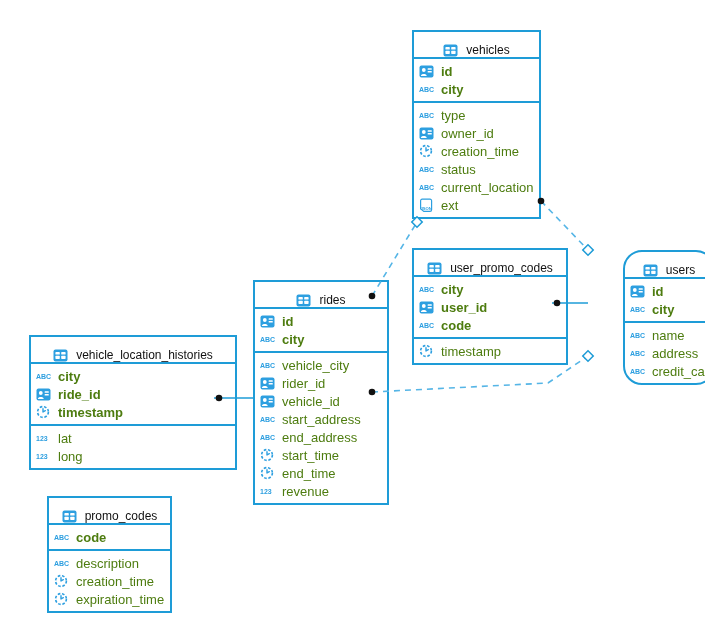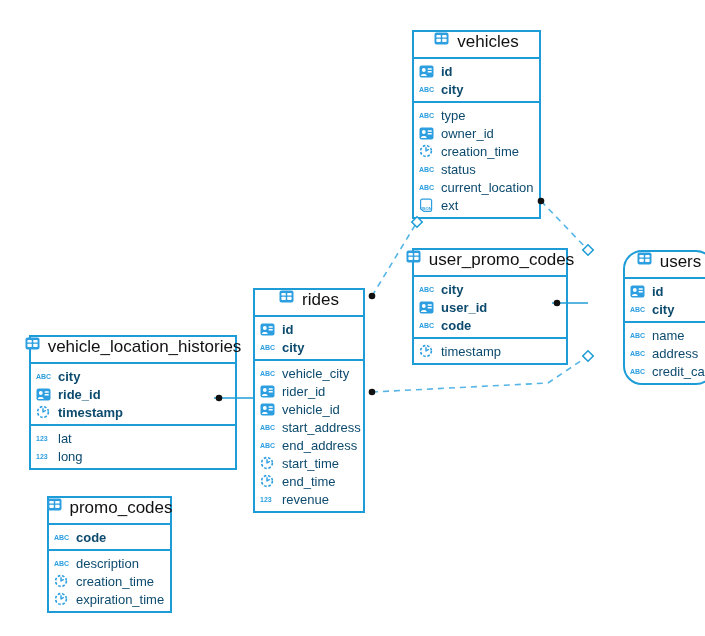--- a/index.html
+++ b/index.html
@@ -6,40 +6,40 @@
   #canvas {
     position:relative; width:705px; height:636px; background:#ffffff;
     font-family:"Liberation Sans", sans-serif; overflow:hidden;
   }
   .table-box {
     position:absolute; background:#ffffff;
     border:2px solid #1e9cd7; box-sizing:border-box;
     color:#111111;
   }
   .tb-header {
-    display:flex; align-items:flex-start; justify-content:center; gap:5px;
+    display:flex; align-items:flex-end; justify-content:center; gap:5px;
     height:25px; border-bottom:2px solid #1e9cd7;
-    font-size:17px; white-space:nowrap;
+    font-size:12px; white-space:nowrap;
   }
   .tb-section { padding:3px 0; }
   .tb-section.pk { border-bottom:2px solid #1e9cd7; }
   .tb-section.pk .f-label { font-weight:700; }
   .f-row {
     display:flex; align-items:center; gap:4px;
     height:18px; padding:0 5px; white-space:nowrap;
   }
   .f-icon {
     width:18px; min-width:18px; display:flex; align-items:center;
     justify-content:flex-start;
   }
   .txt-icon {
     font-size:7px; font-weight:700; color:#2d9fe0; line-height:1;
     letter-spacing:0;
   }
-  .f-label { font-size:13px; color:#0c4a6e; }
+  .f-label { font-size:13px; color:#4d7c0f; }
   #wires { position:absolute; left:0; top:0; pointer-events:none; }
 </style>
 </head>
 <body>
 
 <div id="canvas">
   <div id="tables">
       <div class="table-box" style="left: 412px; top: 30px; width: 129px;">
         <div class="tb-header">
           <span class="f-icon">
@@ -222,21 +222,21 @@
             <span class="f-label">address</span>
           </div>
           <div class="f-row">
             <span class="f-icon">
               <span class="txt-icon">ABC</span>
             </span>
             <span class="f-label">credit_card</span>
           </div>
         </div>
       </div>
-      <div class="table-box" style="left: 253px; top: 288px; width: 112px;">
+      <div class="table-box" style="left: 253px; top: 280px; width: 136px;">
         <div class="tb-header">
           <span class="f-icon">
             <svg width="15" height="13" viewBox="0 0 15 13">
               <rect x="0.5" y="0.5" width="14" height="12" rx="2" fill="#2d9fe0"></rect>
               <rect x="2.4" y="3" width="4.4" height="2.6" rx="0.7" fill="#fff"></rect>
               <rect x="8.2" y="3" width="4.4" height="2.6" rx="0.7" fill="#fff"></rect>
               <rect x="2.4" y="6.7" width="4.4" height="3.3" rx="0.7" fill="#fff"></rect>
               <rect x="8.2" y="6.7" width="4.4" height="3.3" rx="0.7" fill="#fff"></rect>
             </svg>
           </span>

